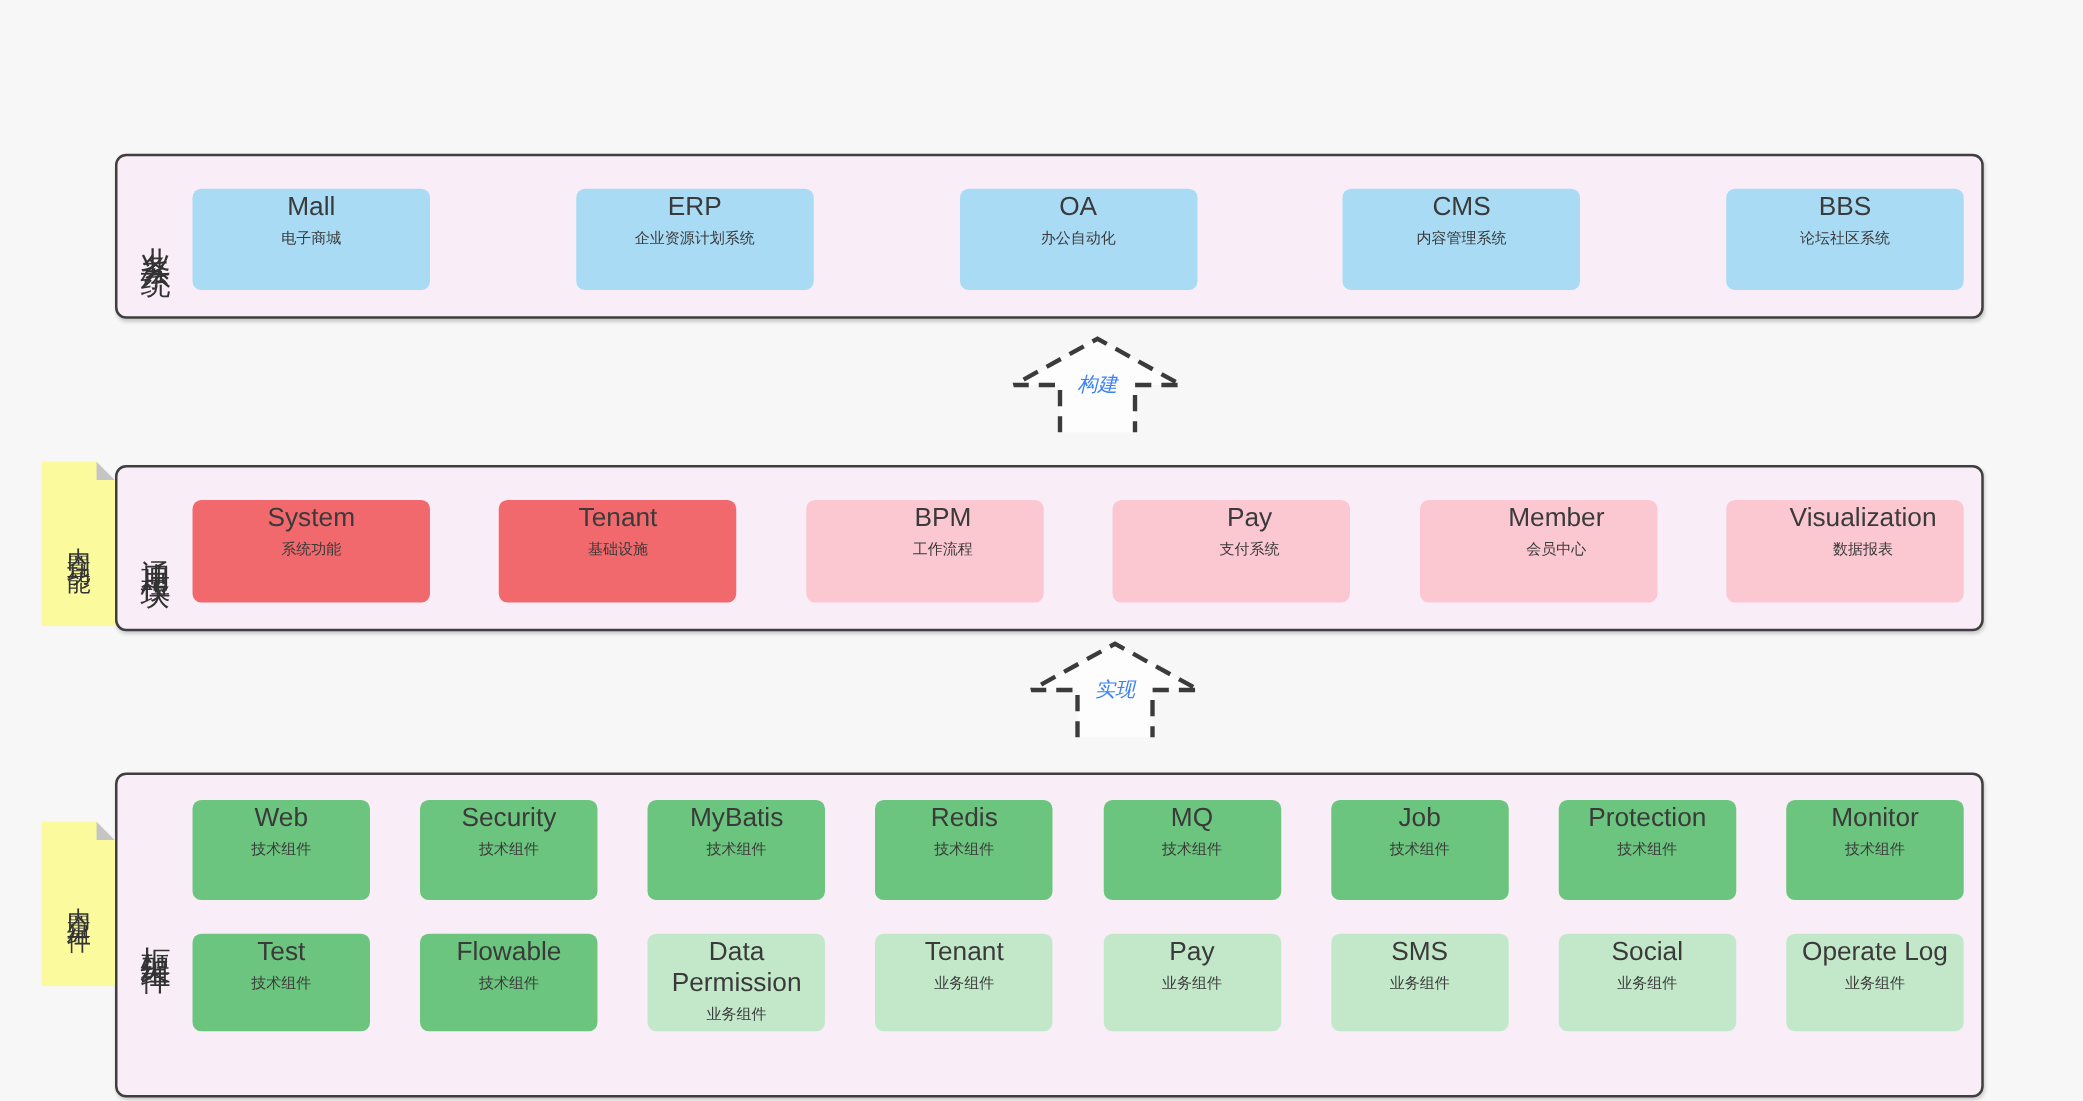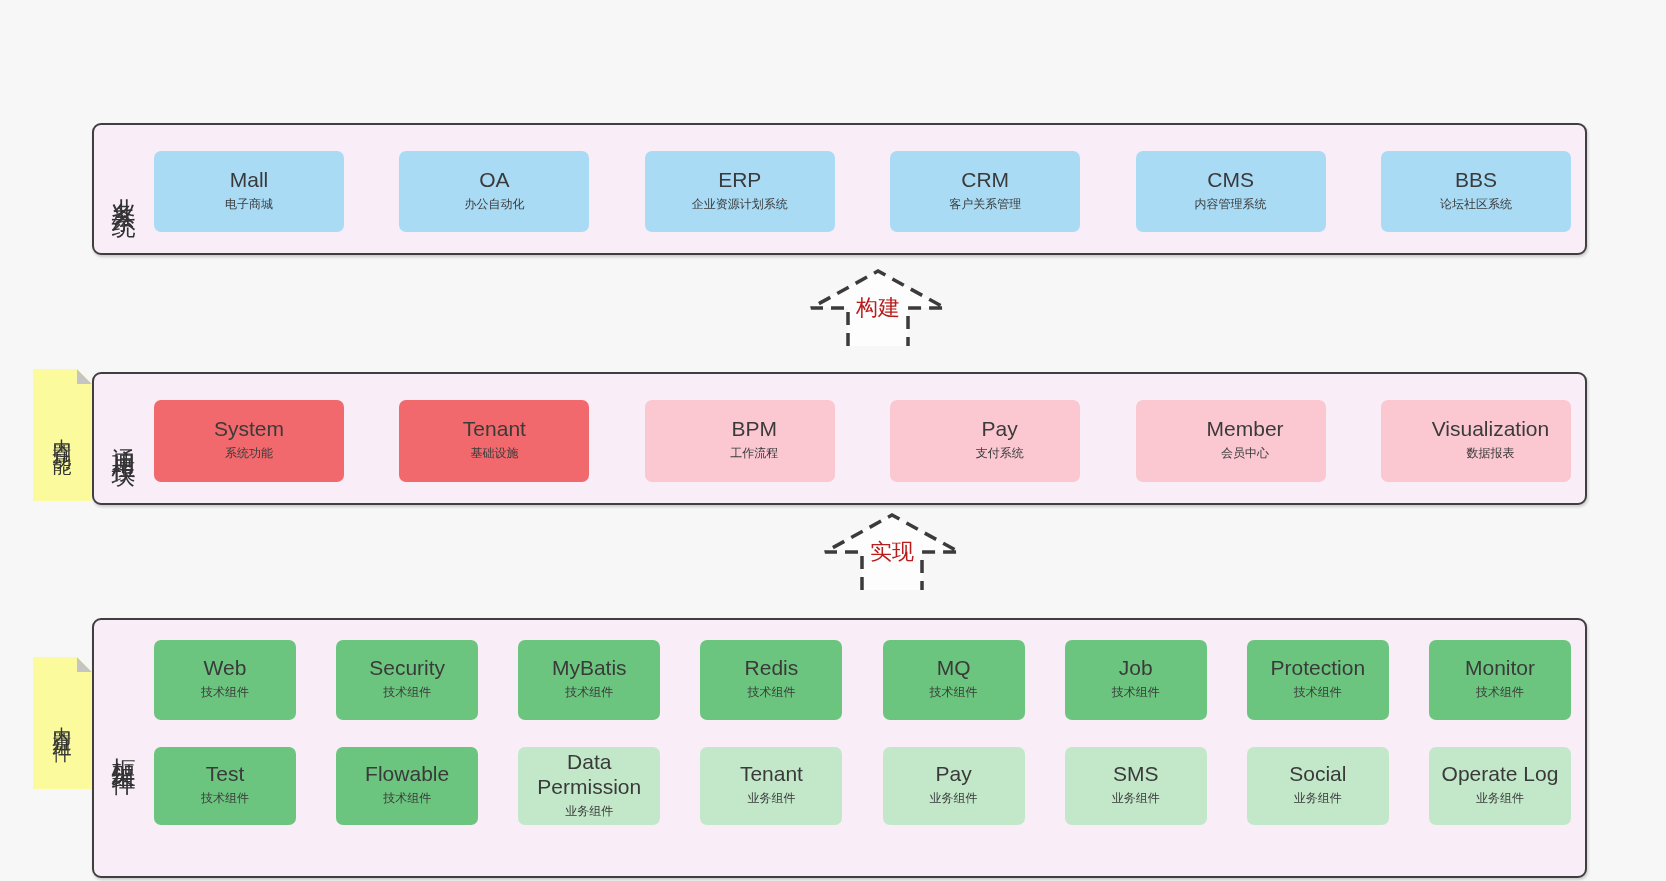--- a/index.html
+++ b/index.html
@@ -34,21 +34,21 @@
     display:flex; justify-content:space-between;
   }
   #row-business  { top:26px;  height:81px; }
   #row-modules   { top:26px;  height:82px; }
   #row-fw-1      { top:20px;  height:80px; }
   #row-fw-2      { top:127px; height:78px; }
 
   .box {
     height:100%; border-radius:7px;
     display:flex; flex-direction:column;
-    justify-content:center; align-items:center;
+    justify-content:flex-start; align-items:center;
     text-align:center; padding:2px 4px; box-sizing:border-box;
   }
   .box.wide  { width:190px; }
   .box.small { width:142px; }
   .box-name { font-size:21px; line-height:25px; }
   .box-desc { font-size:12px; line-height:25px; }
 
   .c-blue       { background:#a9dbf5; }
   .c-red        { background:#f1696c; }
   .c-pink       { background:#fbc8d2;padding-left:33px; }
@@ -57,21 +57,21 @@
 
   
   .arrow { position:absolute; width:140px; height:78px; }
   #arrow-build     { left:808px; top:268px; }
   #arrow-implement { left:822px; top:512px; }
   .arrow svg { position:absolute; inset:0; }
   .arrow-label {
     position:absolute; left:50%; top:40px;
     transform:translate(-50%,-50%);
     background:#fdfdfd; padding:1px 3px;
-    font-size:22px; color:#b91c1c; white-space:nowrap;
+    font-size:16px; color:#3b82f6; white-space:nowrap;font-style:italic;
   }
 
   
   .note {
     position:absolute; left:33px; width:59px; height:132px;
     background:#fbfb9e;
     clip-path:polygon(0 0, calc(100% - 15px) 0, 100% 15px, 100% 100%, 0 100%);
     z-index:5;
   }
   #note-modules   { top:369px; }
@@ -95,30 +95,26 @@
 <div class="page">
 
   <section class="panel" id="panel-business">
     <div class="vtitle">业务系统</div>
     <div class="row" id="row-business">
         <div class="box wide c-blue">
           <div class="box-name">Mall</div>
           <div class="box-desc">电子商城</div>
         </div>
         <div class="box wide c-blue">
+          <div class="box-name">ERP</div>
+          <div class="box-desc">企业资源计划系统</div>
+        </div>
+        <div class="box wide c-blue">
           <div class="box-name">OA</div>
           <div class="box-desc">办公自动化</div>
-        </div>
-        <div class="box wide c-blue">
-          <div class="box-name">ERP</div>
-          <div class="box-desc">企业资源计划系统</div>
-        </div>
-        <div class="box wide c-blue">
-          <div class="box-name">CRM</div>
-          <div class="box-desc">客户关系管理</div>
         </div>
         <div class="box wide c-blue">
           <div class="box-name">CMS</div>
           <div class="box-desc">内容管理系统</div>
         </div>
         <div class="box wide c-blue">
           <div class="box-name">BBS</div>
           <div class="box-desc">论坛社区系统</div>
         </div>
       </div>

